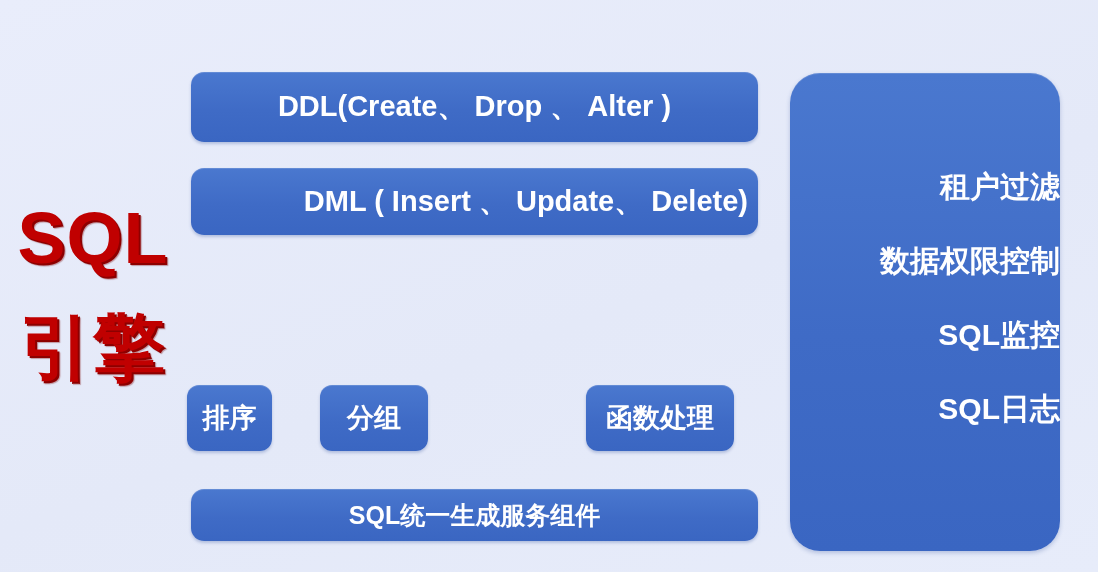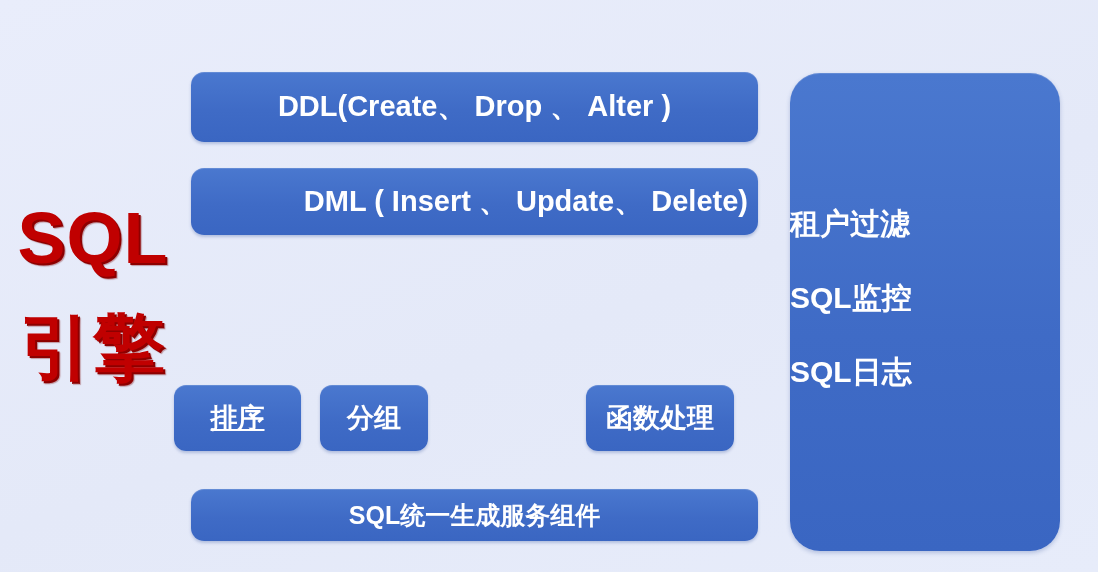--- a/index.html
+++ b/index.html
@@ -65,39 +65,39 @@
   #card-dql { top: 279px; height: 70px; }
   #card-sqlgen { top: 489px; height: 52px; font-size: 25px; }
 
   
   .card-small {
     top: 385px;
     height: 66px;
     font-size: 27px;
     border-radius: 12px;
   }
-  #card-order  { left: 174px; width: 127px; text-decoration: underline; }
+  #card-order  { left: 187px; width: 85px; }
   #card-group  { left: 320px; width: 108px; }
   #card-having { left: 450px; width: 133px; }
   #card-func   { left: 586px; width: 148px; }
 
   
   #right-panel {
     position: absolute;
     left: 790px;
     top: 73px;
     width: 270px;
     height: 478px;
     background: linear-gradient(180deg, #4a78cf 0%, #3f6bc6 55%, #3a66c2 100%);
     border-radius: 30px;
     box-shadow: 0 2px 4px rgba(60,90,160,0.30), inset 0 1px 0 rgba(255,255,255,0.14);
     box-sizing: border-box;
     display: flex;
     flex-direction: column;
-    align-items: flex-start;
+    align-items: flex-end;
     justify-content: center;
     padding-bottom: 28px;
   }
   .panel-item {
     color: #ffffff;
     font-weight: bold;
     font-size: 30px;
     line-height: 1;
     margin: 22px 0;
     white-space: nowrap;
@@ -135,17 +135,18 @@
   <div class="card card-small" id="card-func">
     <span>函数处理</span>
   </div>
 
   <div class="card card-wide" id="card-sqlgen">
     <span>SQL统一生成服务组件</span>
   </div>
 
   <div id="right-panel">
     <div class="panel-item">租户过滤</div>
+    <div class="panel-item">数据权限控制</div>
     <div class="panel-item">SQL监控</div>
     <div class="panel-item">SQL日志</div>
   </div>
 
 </div>
 
 </body></html>

